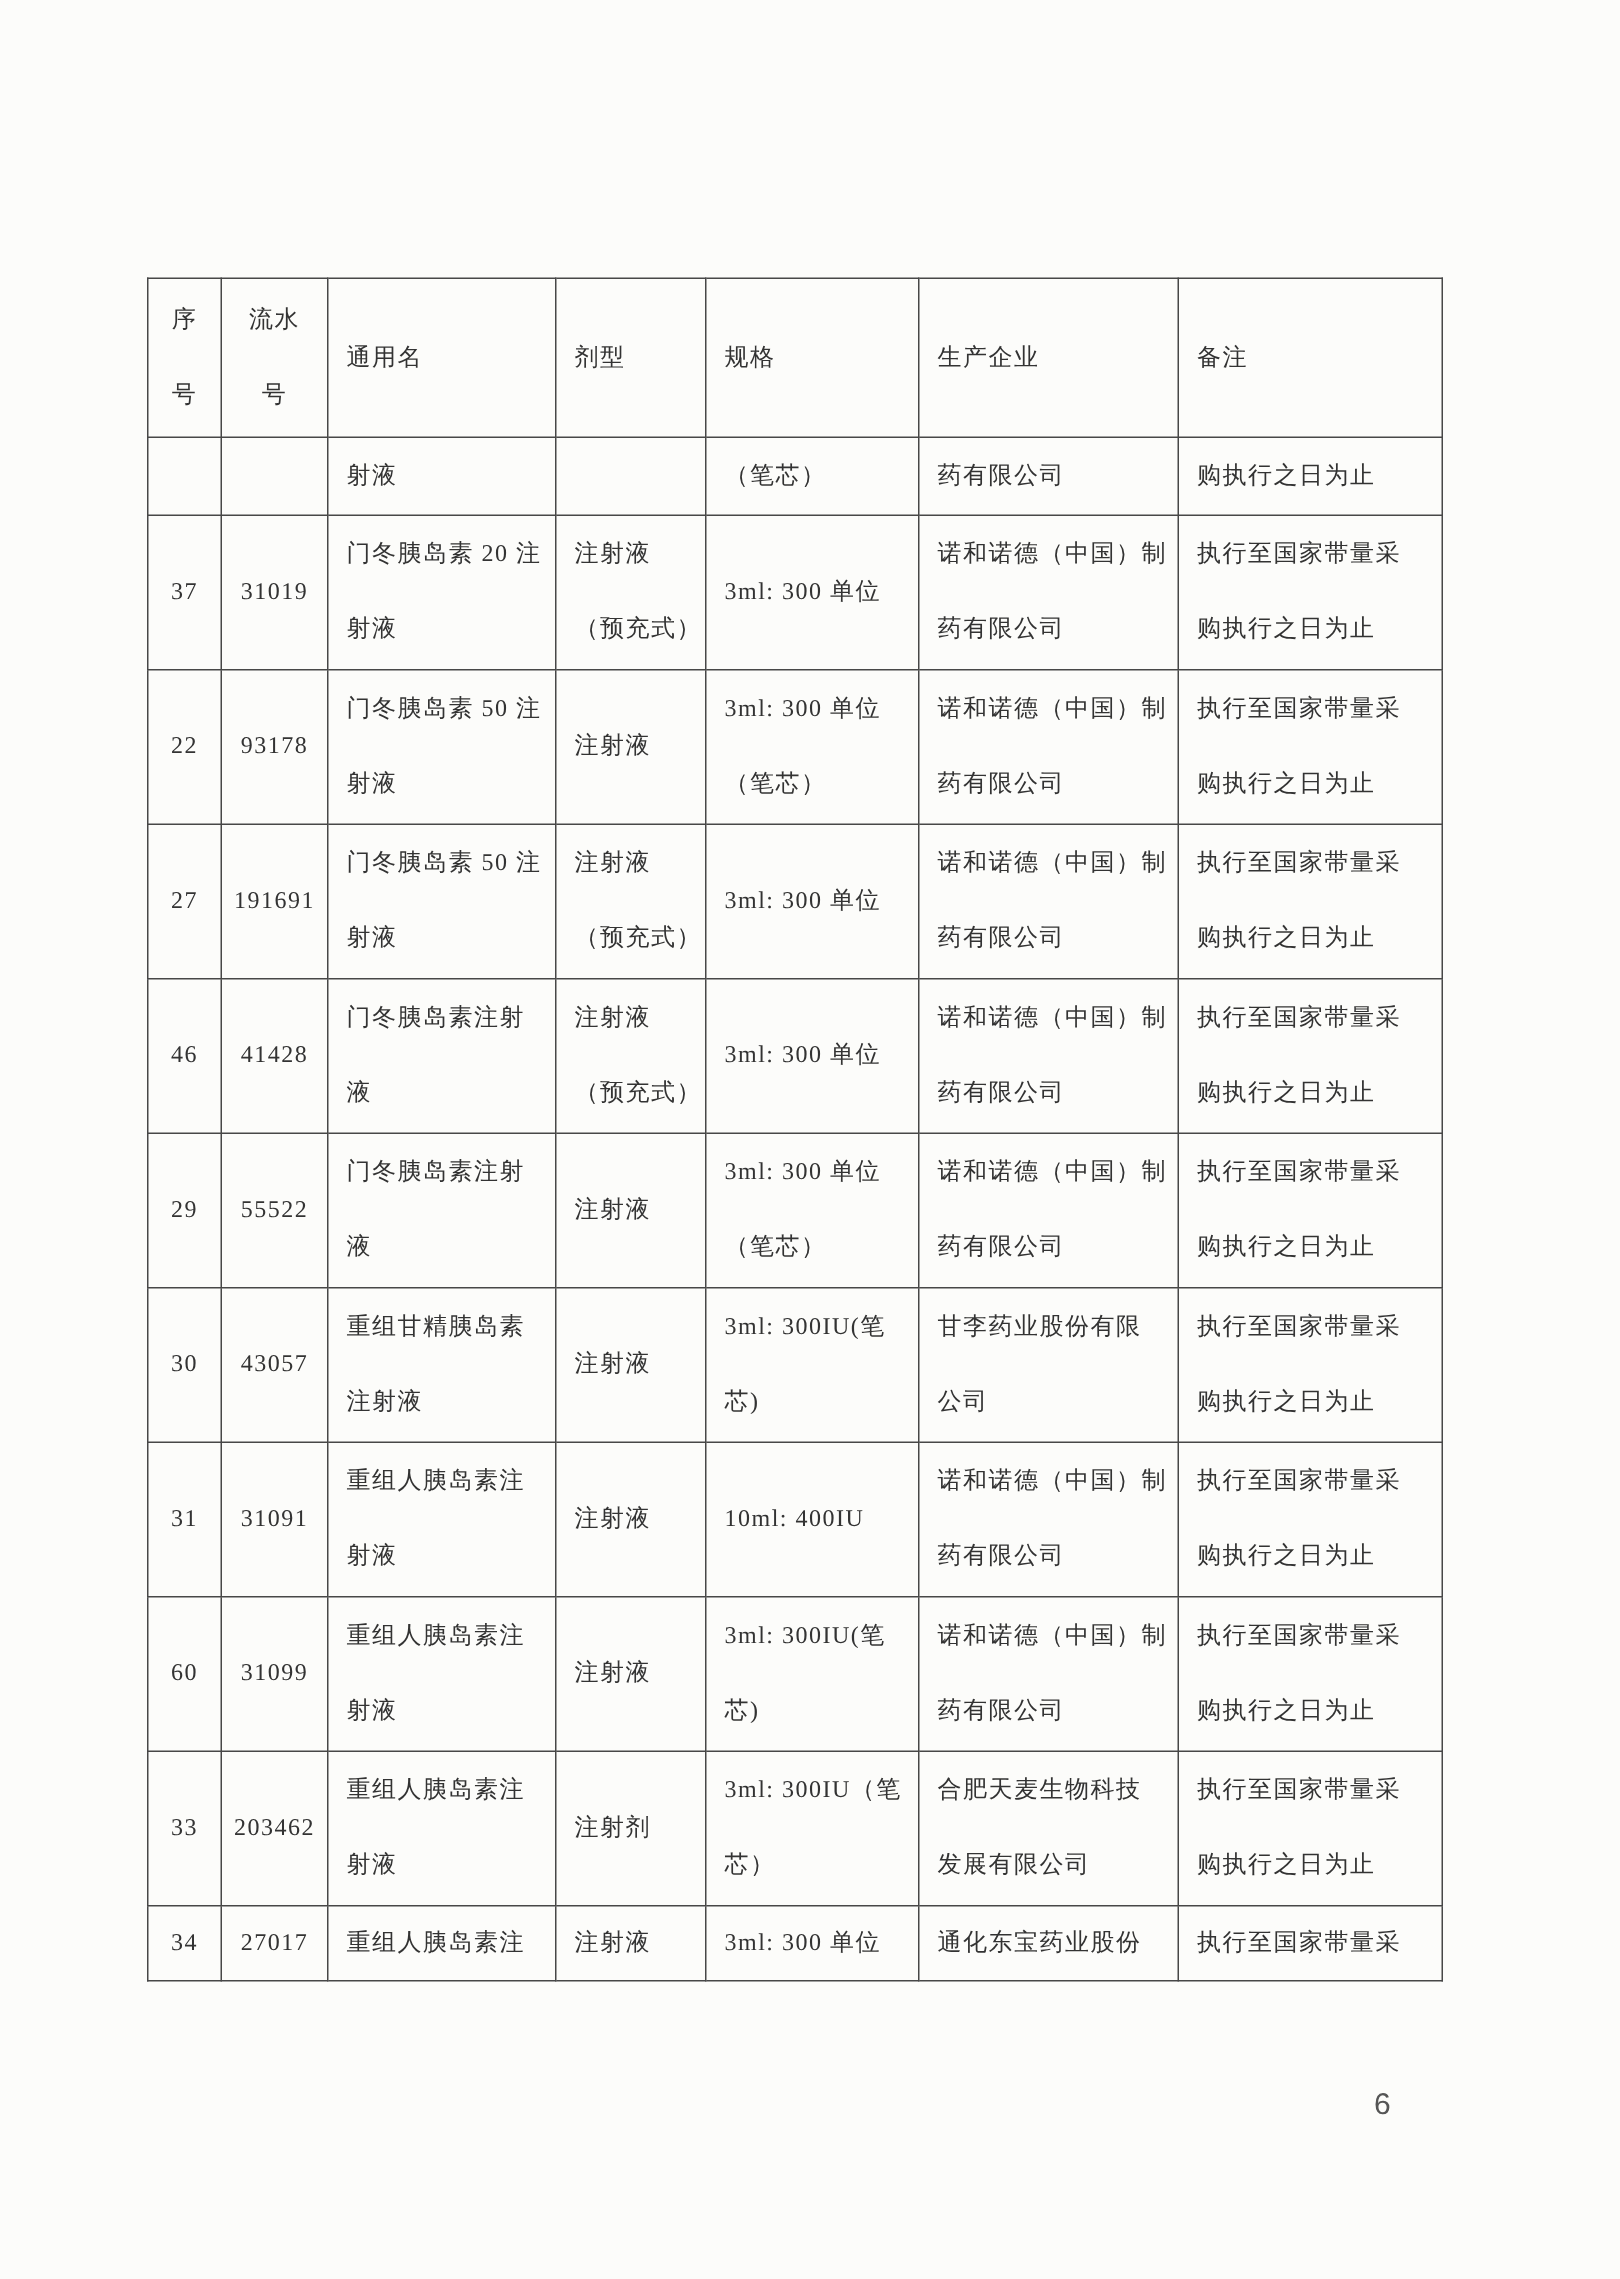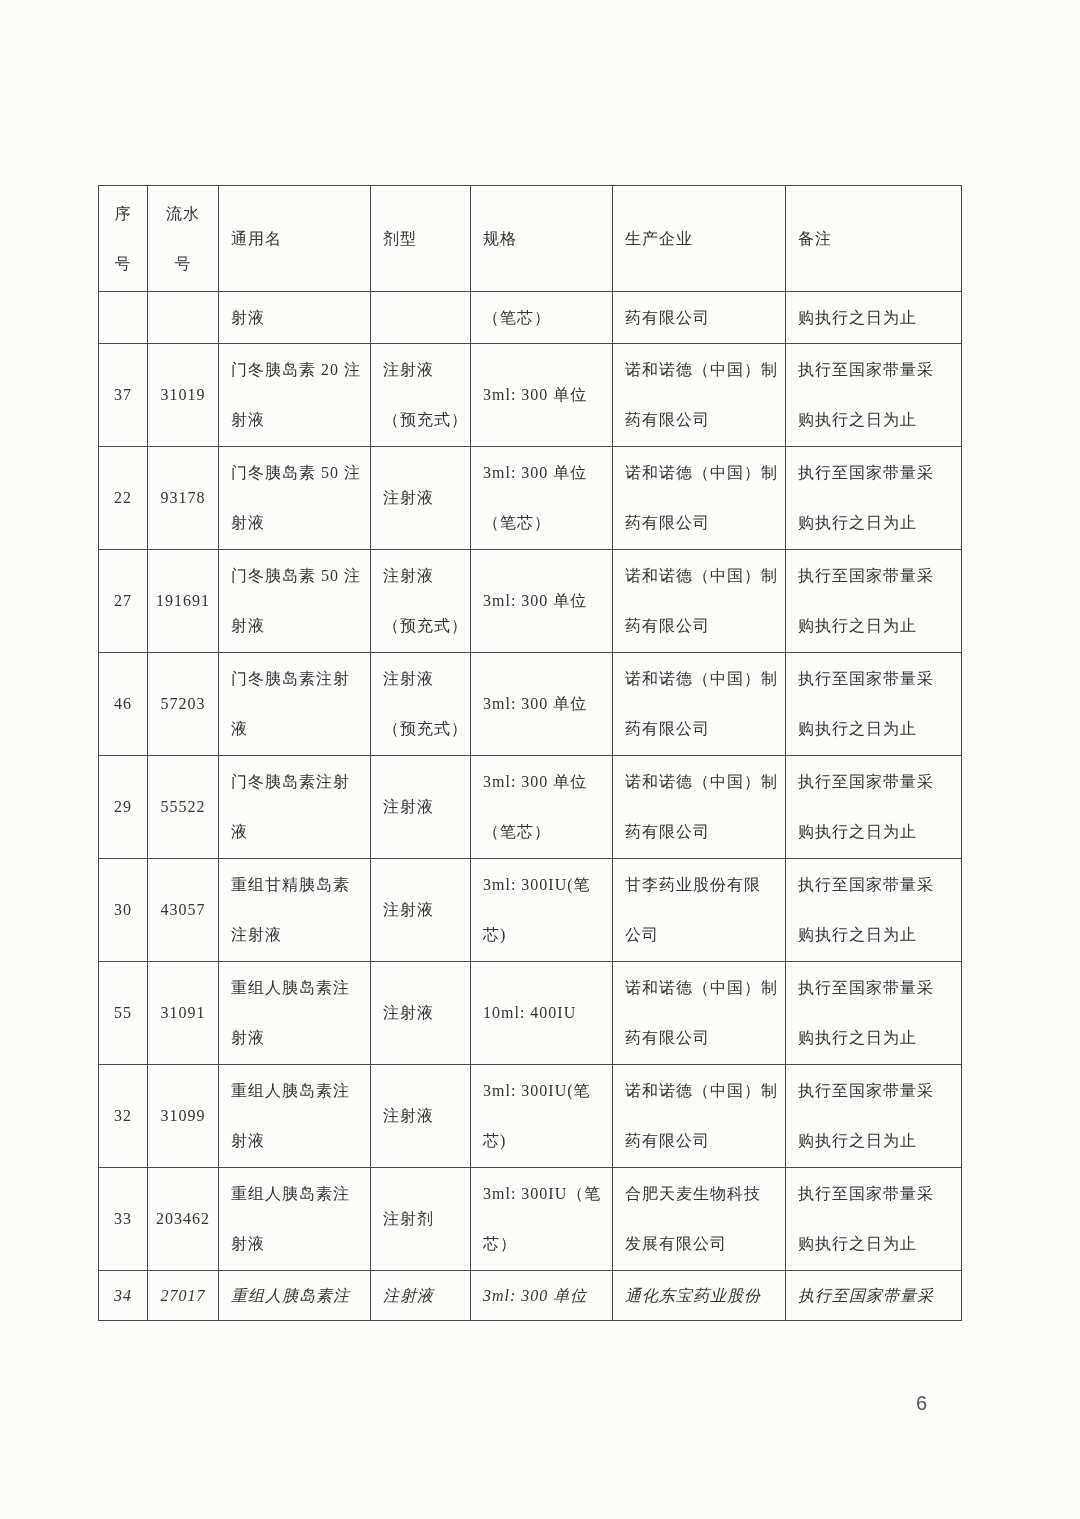--- a/index.html
+++ b/index.html
@@ -52,21 +52,21 @@
 
   thead tr { height: 106px; }
   thead th { line-height: 50px; }
 
   tr.row-standard { height: 103px; }
   tr.row-standard td { line-height: 50px; }
 
   tr.row-continuation { height: 52px; }
   tr.row-continuation td { line-height: 22px; }
 
-  tr.row-truncated { height: 50px; font-style: italic; }
+  tr.row-truncated { height: 50px; }
   tr.row-truncated td { line-height: 22px; }
 
   .page-number {
     position: absolute;
     left: 916px;
     top: 1392px;
     font-size: 20px;
     letter-spacing: 0;
     color: #555555;
     font-family: "Liberation Sans", "DejaVu Sans", sans-serif;
@@ -144,21 +144,21 @@
     <td class="c3">注射液
 （预充式）</td>
     <td class="c4">3ml: 300 单位</td>
     <td class="c5">诺和诺德（中国）制
 药有限公司</td>
     <td class="c6">执行至国家带量采
 购执行之日为止</td>
   </tr>
         <tr class="row-standard">
     <td class="c0">46</td>
-    <td class="c1">57203</td>
+    <td class="c1">41428</td>
     <td class="c2">门冬胰岛素注射
 液</td>
     <td class="c3">注射液
 （预充式）</td>
     <td class="c4">3ml: 300 单位</td>
     <td class="c5">诺和诺德（中国）制
 药有限公司</td>
     <td class="c6">执行至国家带量采
 购执行之日为止</td>
   </tr>
@@ -182,33 +182,33 @@
 注射液</td>
     <td class="c3">注射液</td>
     <td class="c4">3ml: 300IU(笔
 芯)</td>
     <td class="c5">甘李药业股份有限
 公司</td>
     <td class="c6">执行至国家带量采
 购执行之日为止</td>
   </tr>
         <tr class="row-standard">
-    <td class="c0">55</td>
+    <td class="c0">31</td>
     <td class="c1">31091</td>
     <td class="c2">重组人胰岛素注
 射液</td>
     <td class="c3">注射液</td>
     <td class="c4">10ml: 400IU</td>
     <td class="c5">诺和诺德（中国）制
 药有限公司</td>
     <td class="c6">执行至国家带量采
 购执行之日为止</td>
   </tr>
         <tr class="row-standard">
-    <td class="c0">32</td>
+    <td class="c0">60</td>
     <td class="c1">31099</td>
     <td class="c2">重组人胰岛素注
 射液</td>
     <td class="c3">注射液</td>
     <td class="c4">3ml: 300IU(笔
 芯)</td>
     <td class="c5">诺和诺德（中国）制
 药有限公司</td>
     <td class="c6">执行至国家带量采
 购执行之日为止</td>

